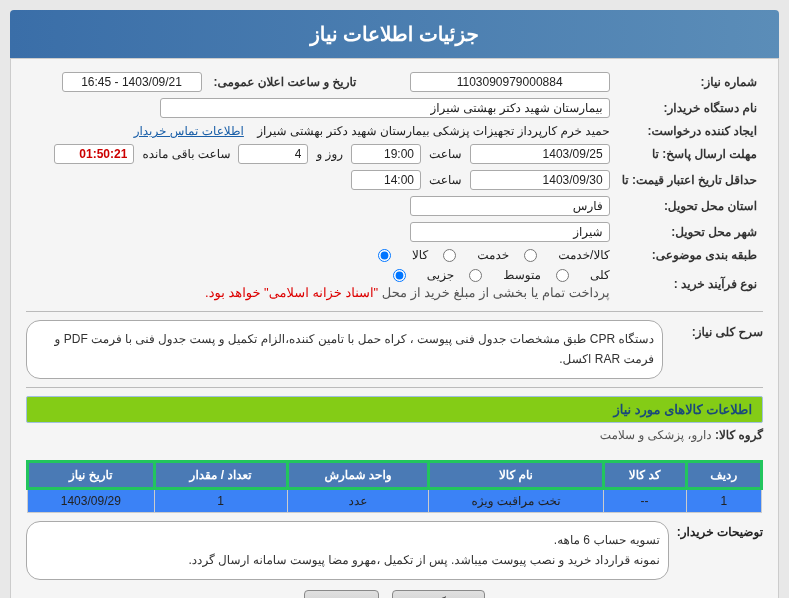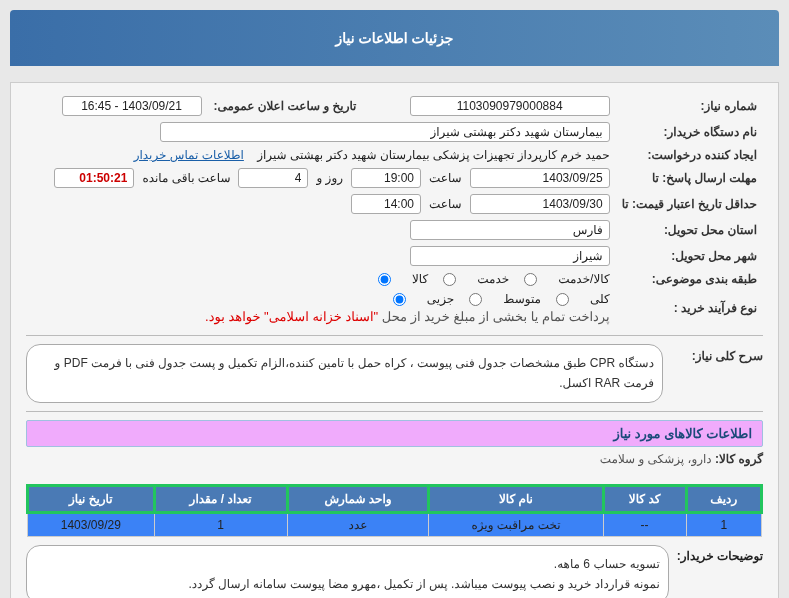--- a/index.html
+++ b/index.html
@@ -13,25 +13,25 @@
     .page-wrapper {
       width: 789px;
       min-height: 598px;
       background: #e8e8e8;
       padding: 10px;
     }
     .header-bar {
       background: linear-gradient(to left, #5b8db8, #3a6ea8);
       color: white;
       text-align: center;
-      padding: 20px 15px;
-      font-size: 14px;
+      padding: 12px 15px;
+      font-size: 20px;
       font-weight: bold;
       border-radius: 4px 4px 0 0;
-      margin-bottom: 16px;
+      margin-bottom: 0;
     }
     .main-box {
       background: #f5f5f5;
       border: 1px solid #ccc;
       padding: 10px 15px;
     }
     .info-table {
       width: 100%;
       border-collapse: collapse;
       margin-bottom: 8px;
@@ -81,21 +81,21 @@
       gap: 15px;
       direction: rtl;
       align-items: center;
     }
     .radio-item {
       display: flex;
       align-items: center;
       gap: 21px;
     }
     .section-title {
-      background: #f0abfc;
+      background: #84cc16;
       border: 1px solid #a0c0e0;
       padding: 5px 10px;
       font-weight: bold;
       color: #1a4a7a;
       margin: 0 0 5px 0;
       border-radius: 2px;
       font-size: 13px;
     }
     .description-box {
       border: 1px solid #aaa;

